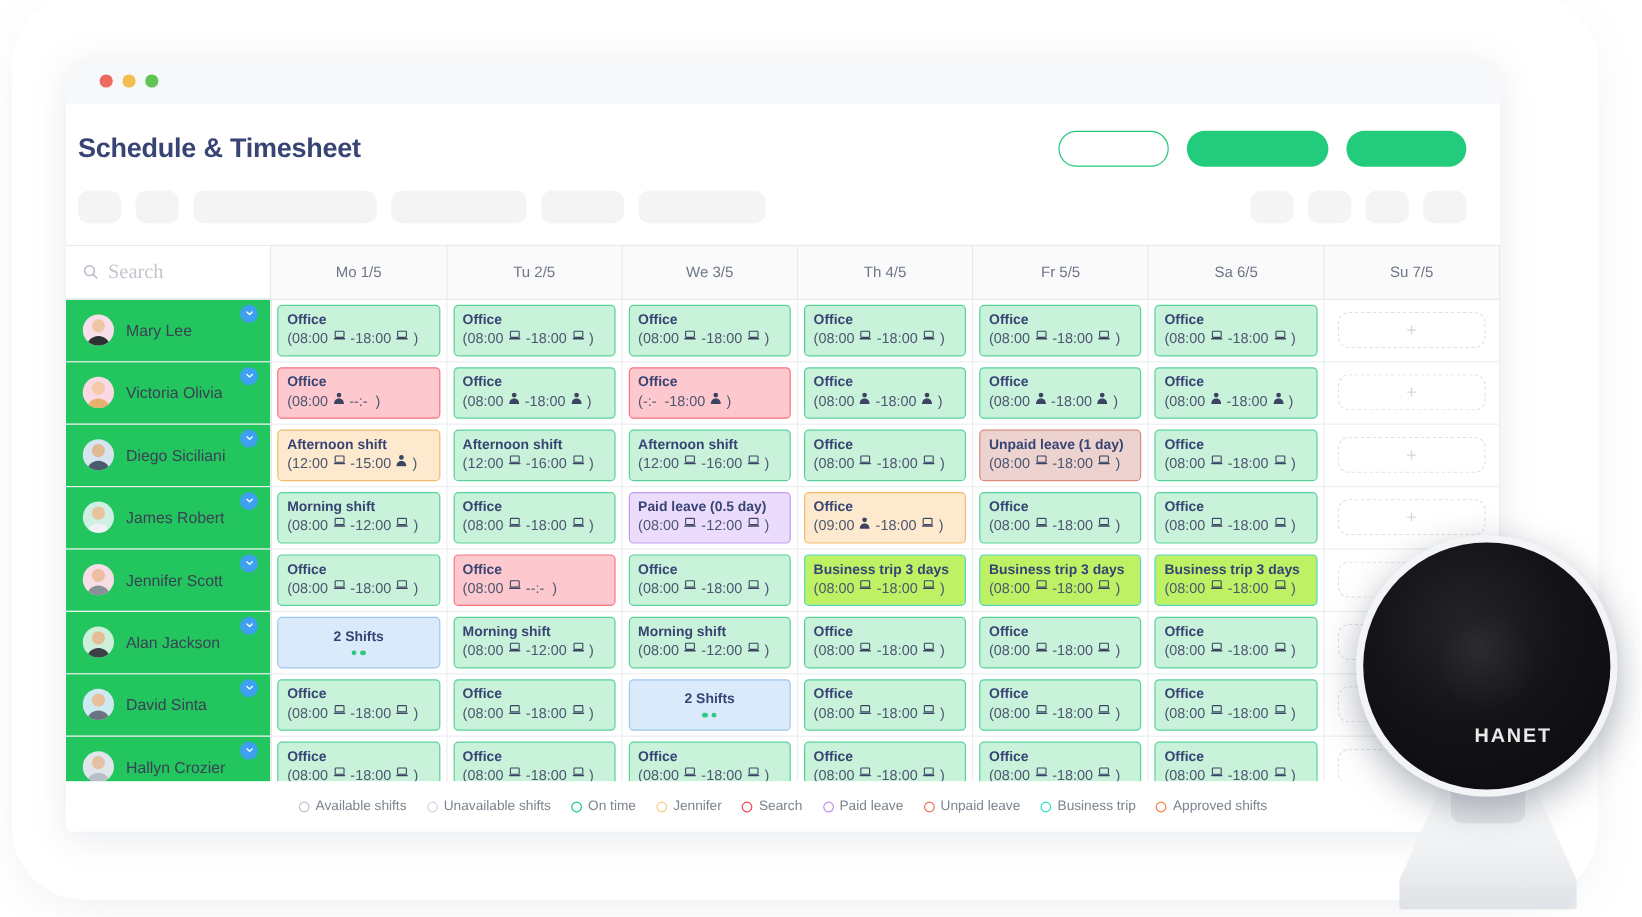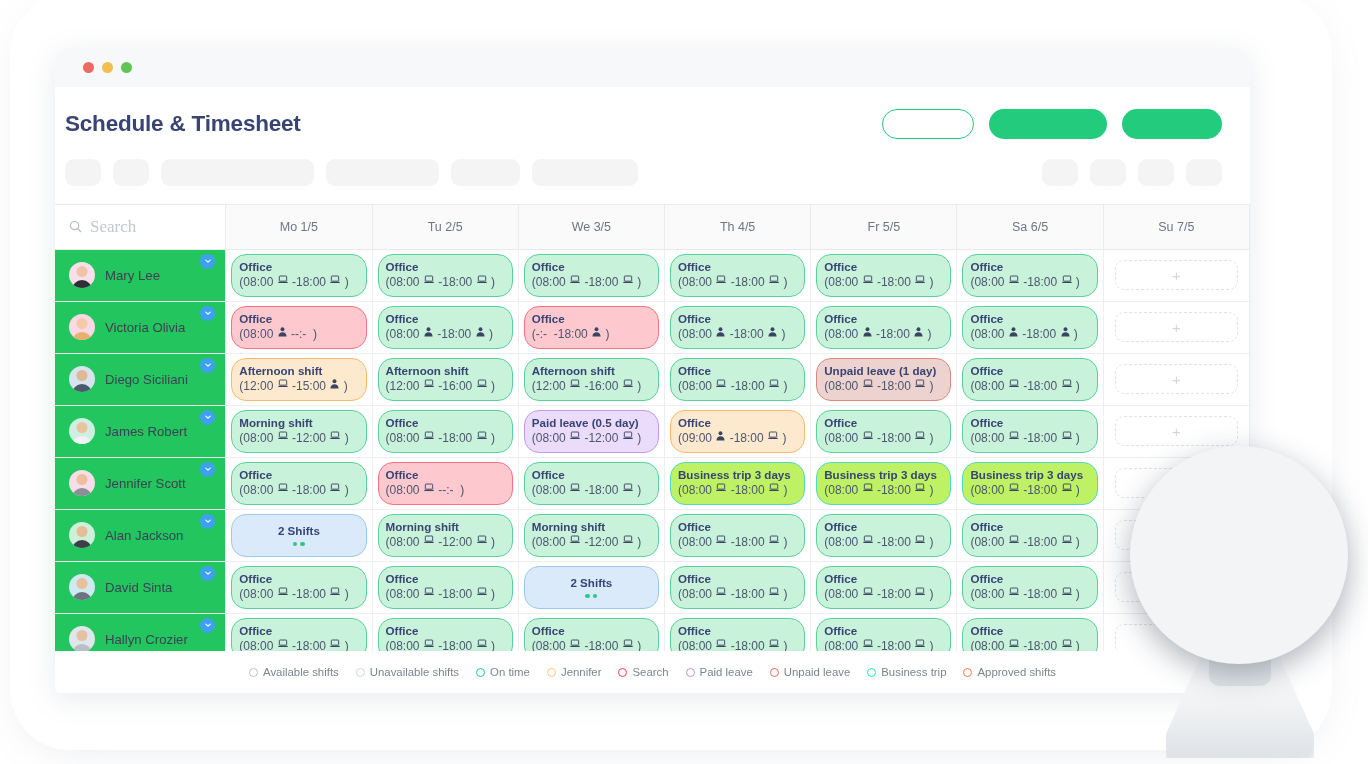--- a/index.html
+++ b/index.html
@@ -183,21 +183,21 @@
     position: absolute;
     right: 0; top: 4px;
     width: 15px; height: 15px;
     border-radius: 50%;
     background: #3ea0f0;
     display: flex; align-items: center; justify-content: center;
   }
 
   
   .chip {
-    border-radius: 15px;
+    border-radius: 4px;
     border: 1px solid;
     padding: 5px 7px;
     height: 100%;
     min-height: 42px;
     display: flex;
     flex-direction: column;
     justify-content: center;
     gap: 2px;
     overflow: hidden;
   }
@@ -1158,15 +1158,19 @@
           <span class="legend-ring" style="border-color:#fa7a3c"></span>
           <span>Approved shifts</span>
         </div>
       </div>
   </div>
 
   <div class="camera">
     <div class="cam-stand"></div>
     <div class="cam-neck"></div>
     <div class="cam-lens-outer"></div>
+    <div class="cam-lens">
+      <div class="cam-inner-ring"></div>
+      <div class="cam-logo">HANET</div>
+    </div>
   </div>
 
 </div>
 
 </body></html>

